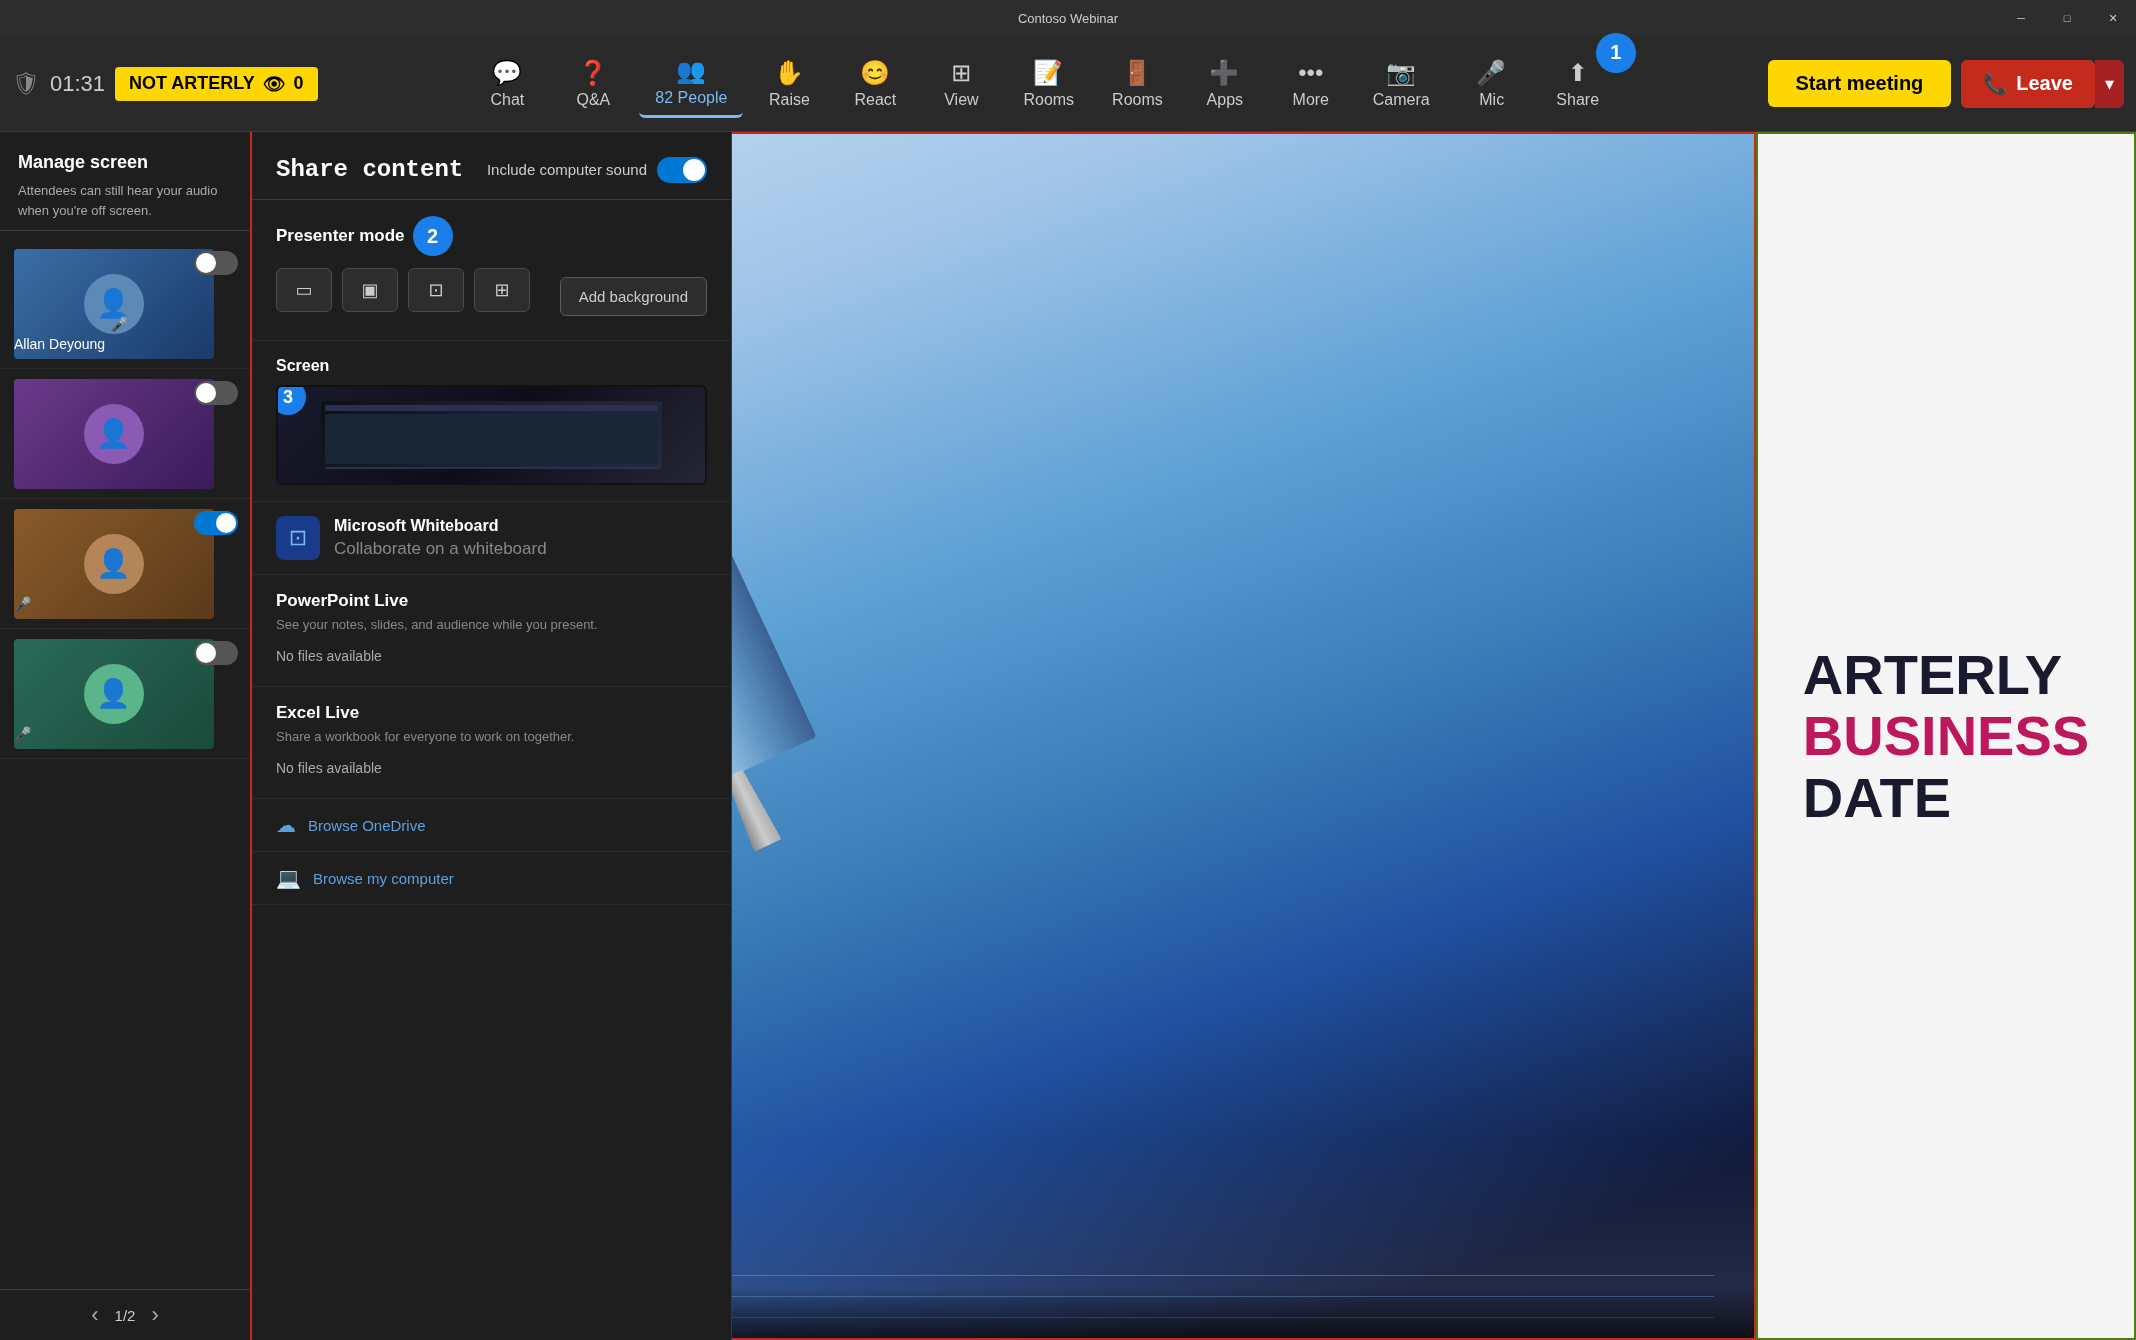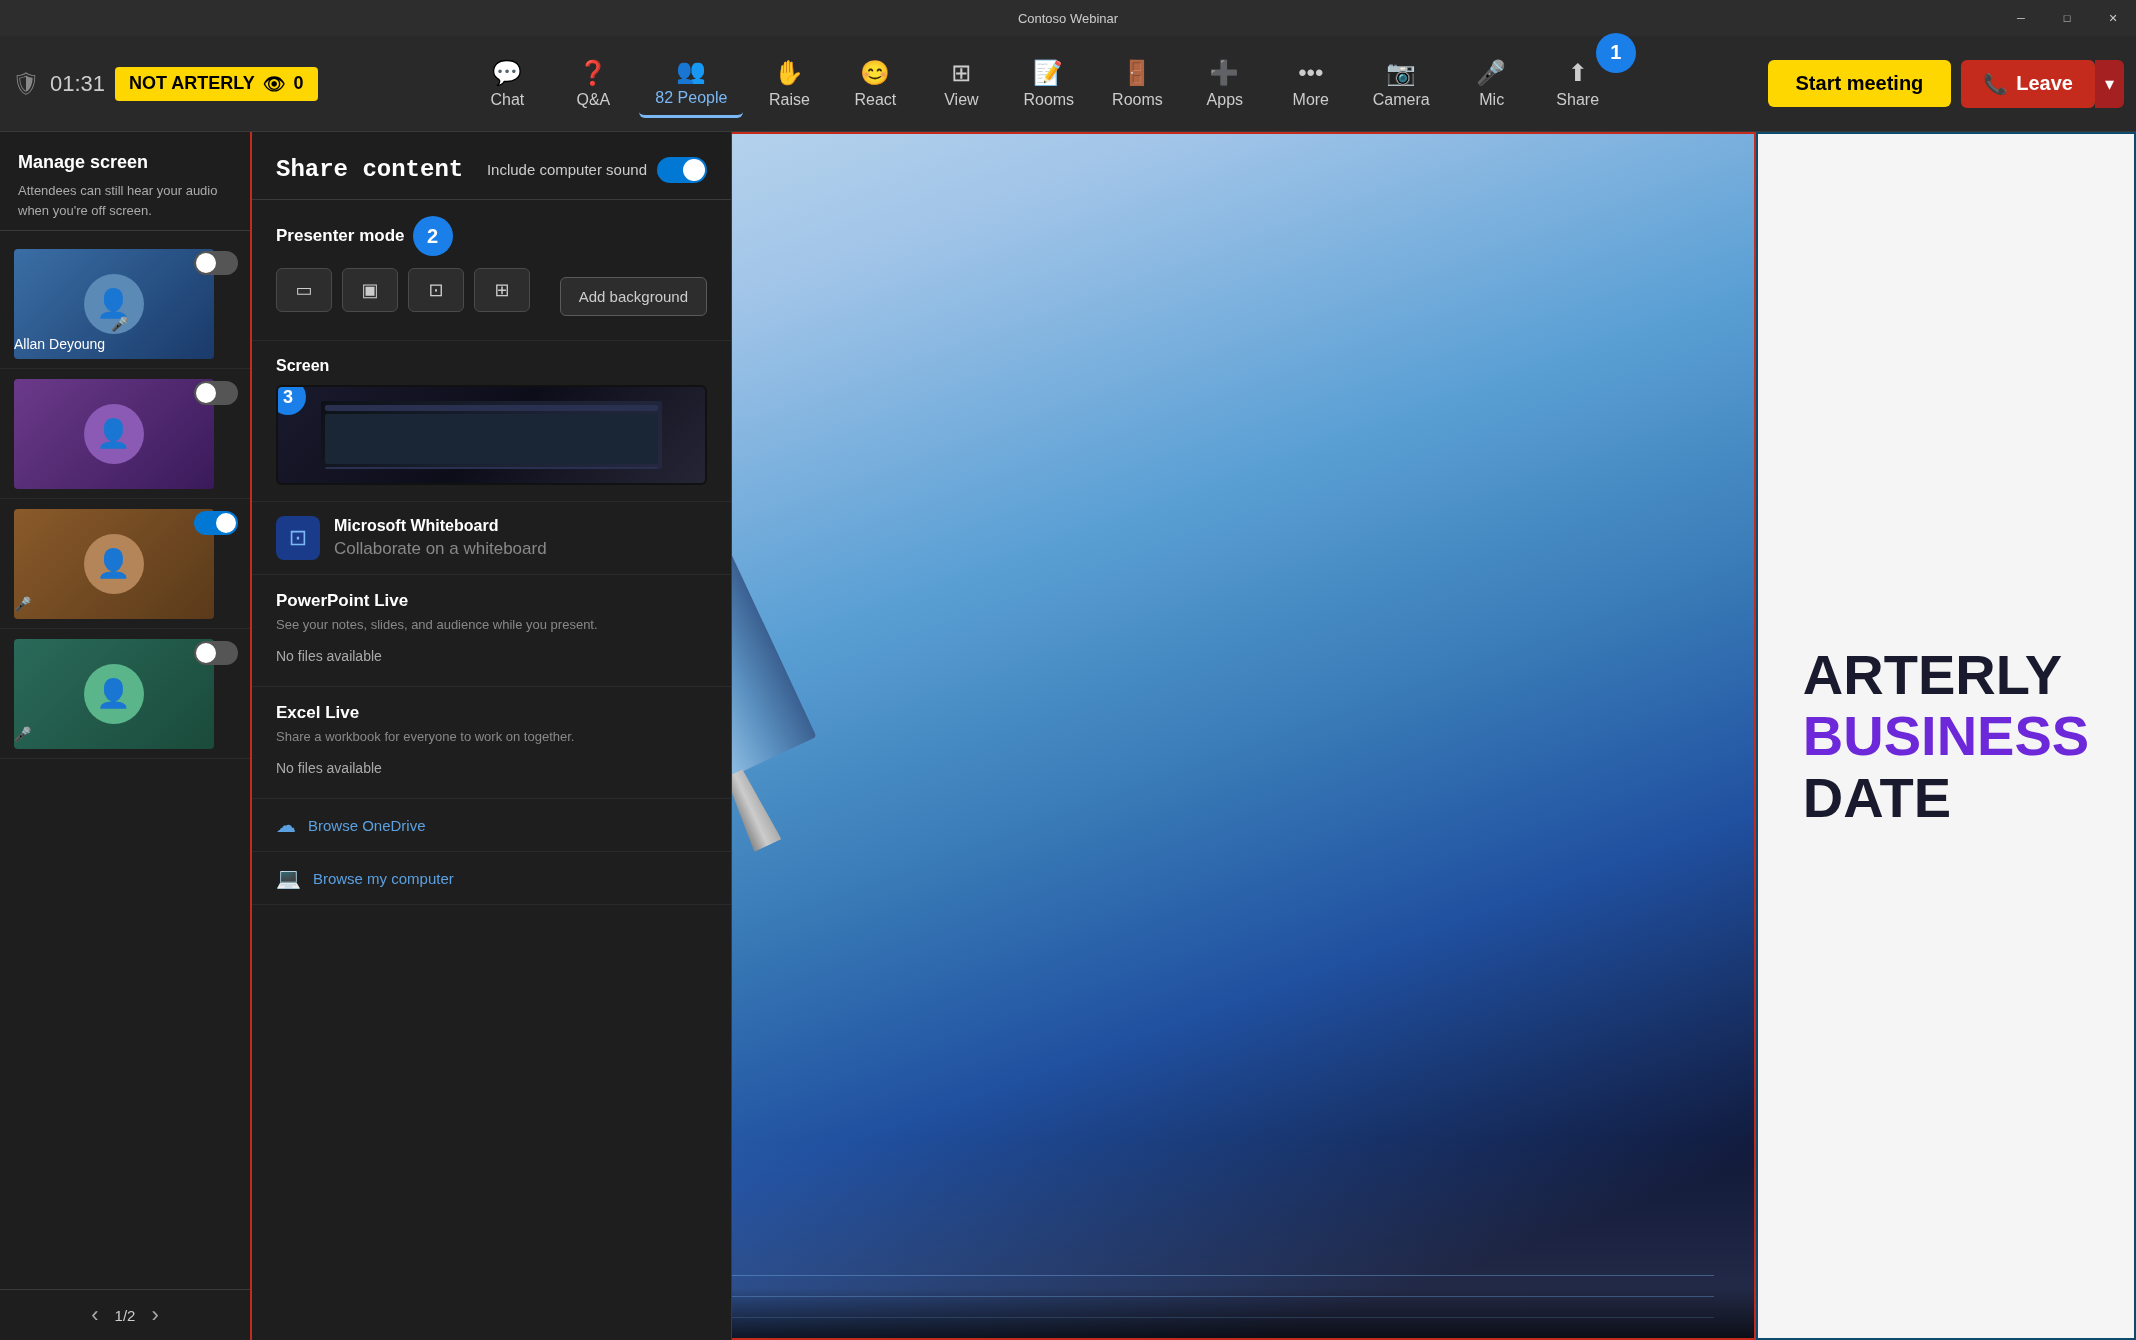--- a/index.html
+++ b/index.html
@@ -297,21 +297,21 @@
       display: flex;
       align-items: center;
       gap: 8px;
     }
 
     
     .right-panel {
       width: 380px;
       min-width: 380px;
       background: #1a1a2e;
-      border: 2px solid #0c4a6e;
+      border: 2px solid #4d7c0f;
       overflow: hidden;
       display: flex;
       align-items: center;
       justify-content: center;
     }
     .presentation-slide {
       width: 100%;
       height: 100%;
       background: #f5f5f5;
       display: flex;
@@ -840,20 +840,20 @@
         <span>🎤</span>
       </div>
     </div>
   </div>
 
   <div class="right-panel">
     <div class="presentation-slide">
       <div class="slide-content">
         <div class="slide-title">
           <div style="font-size:56px; font-weight:900; color:#1a1a2e; line-height:1.1;">ARTERLY</div>
-          <div style="font-size:56px; font-weight:900; color:#6d28d9; line-height:1.1;text-align:center;">BUSINESS</div>
+          <div style="font-size:56px; font-weight:900; color:#be185d; line-height:1.1;text-align:center;">BUSINESS</div>
           <div style="font-size:56px; font-weight:900; color:#1a1a2e; line-height:1.1;">DATE</div>
         </div>
       </div>
     </div>
   </div>
 
 </div>
 
 </body></html>

